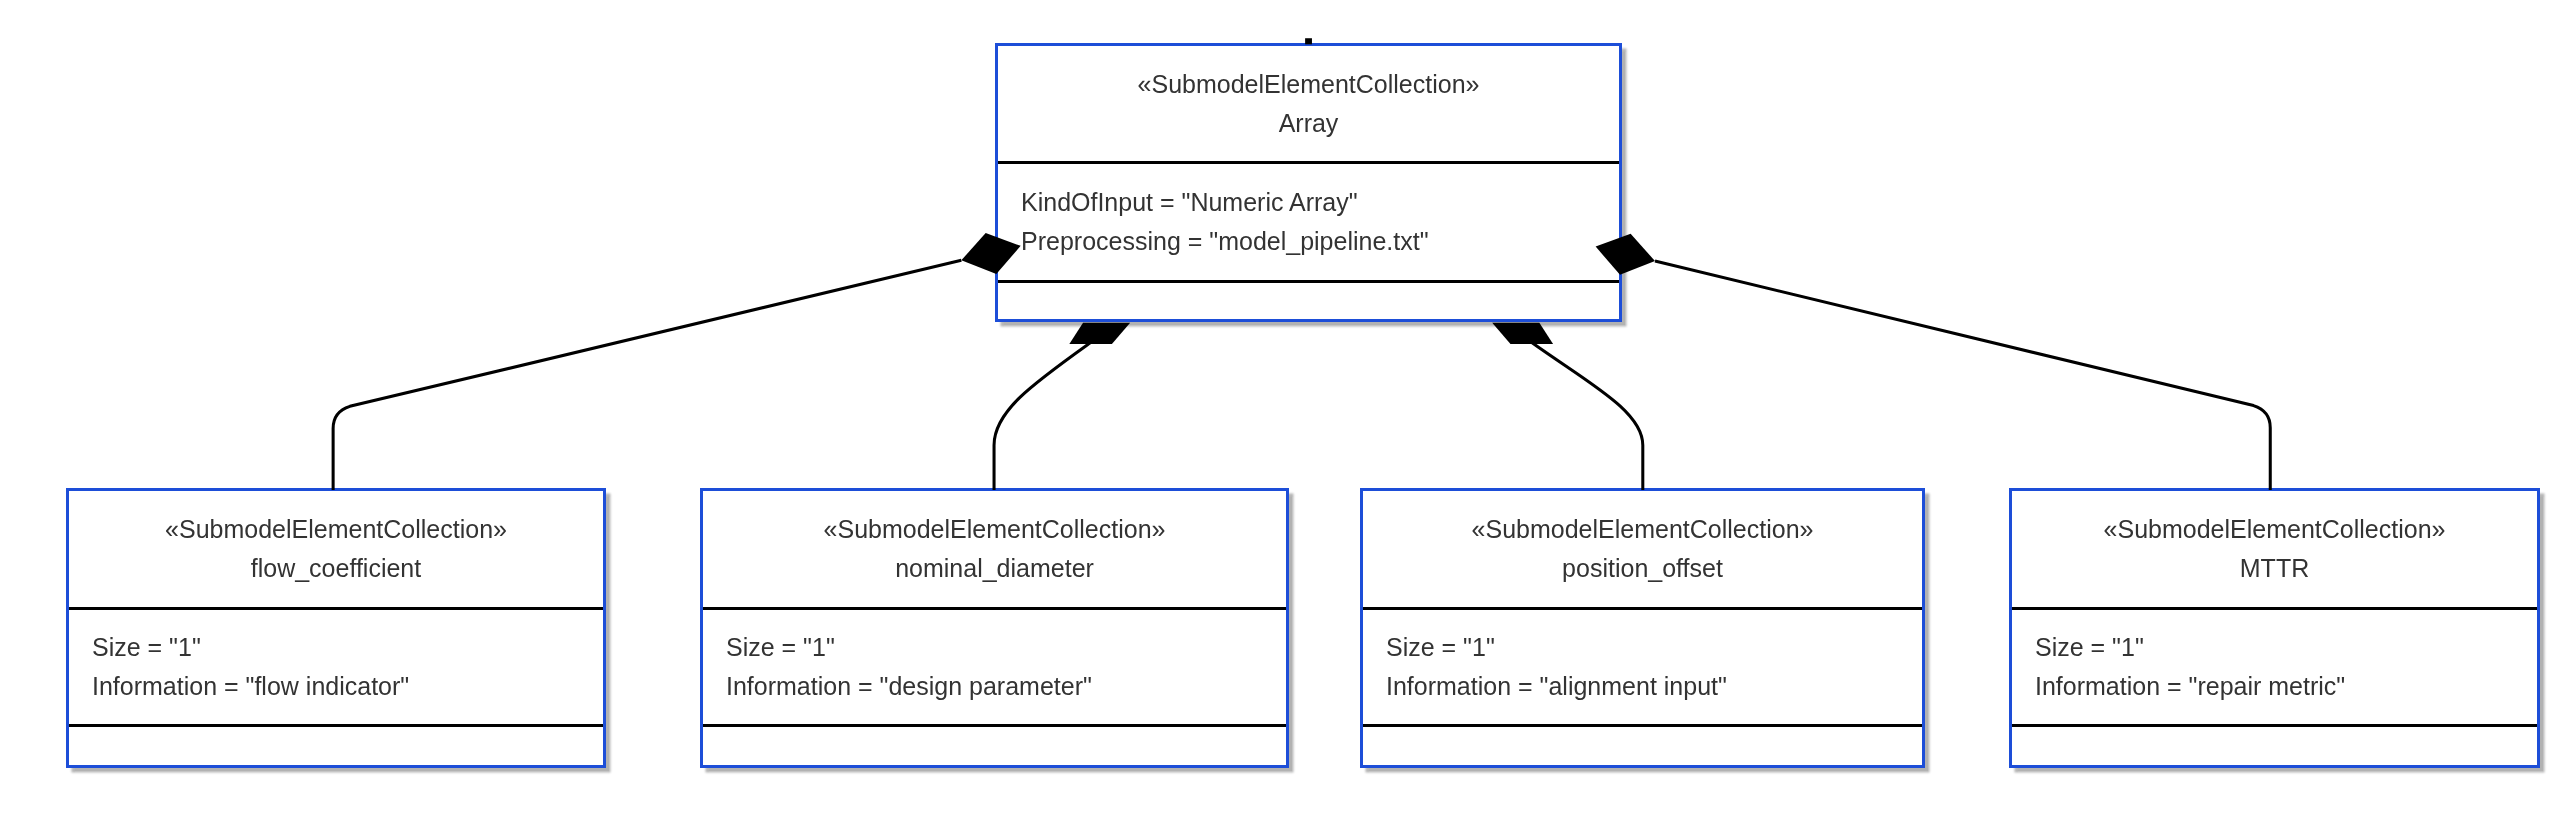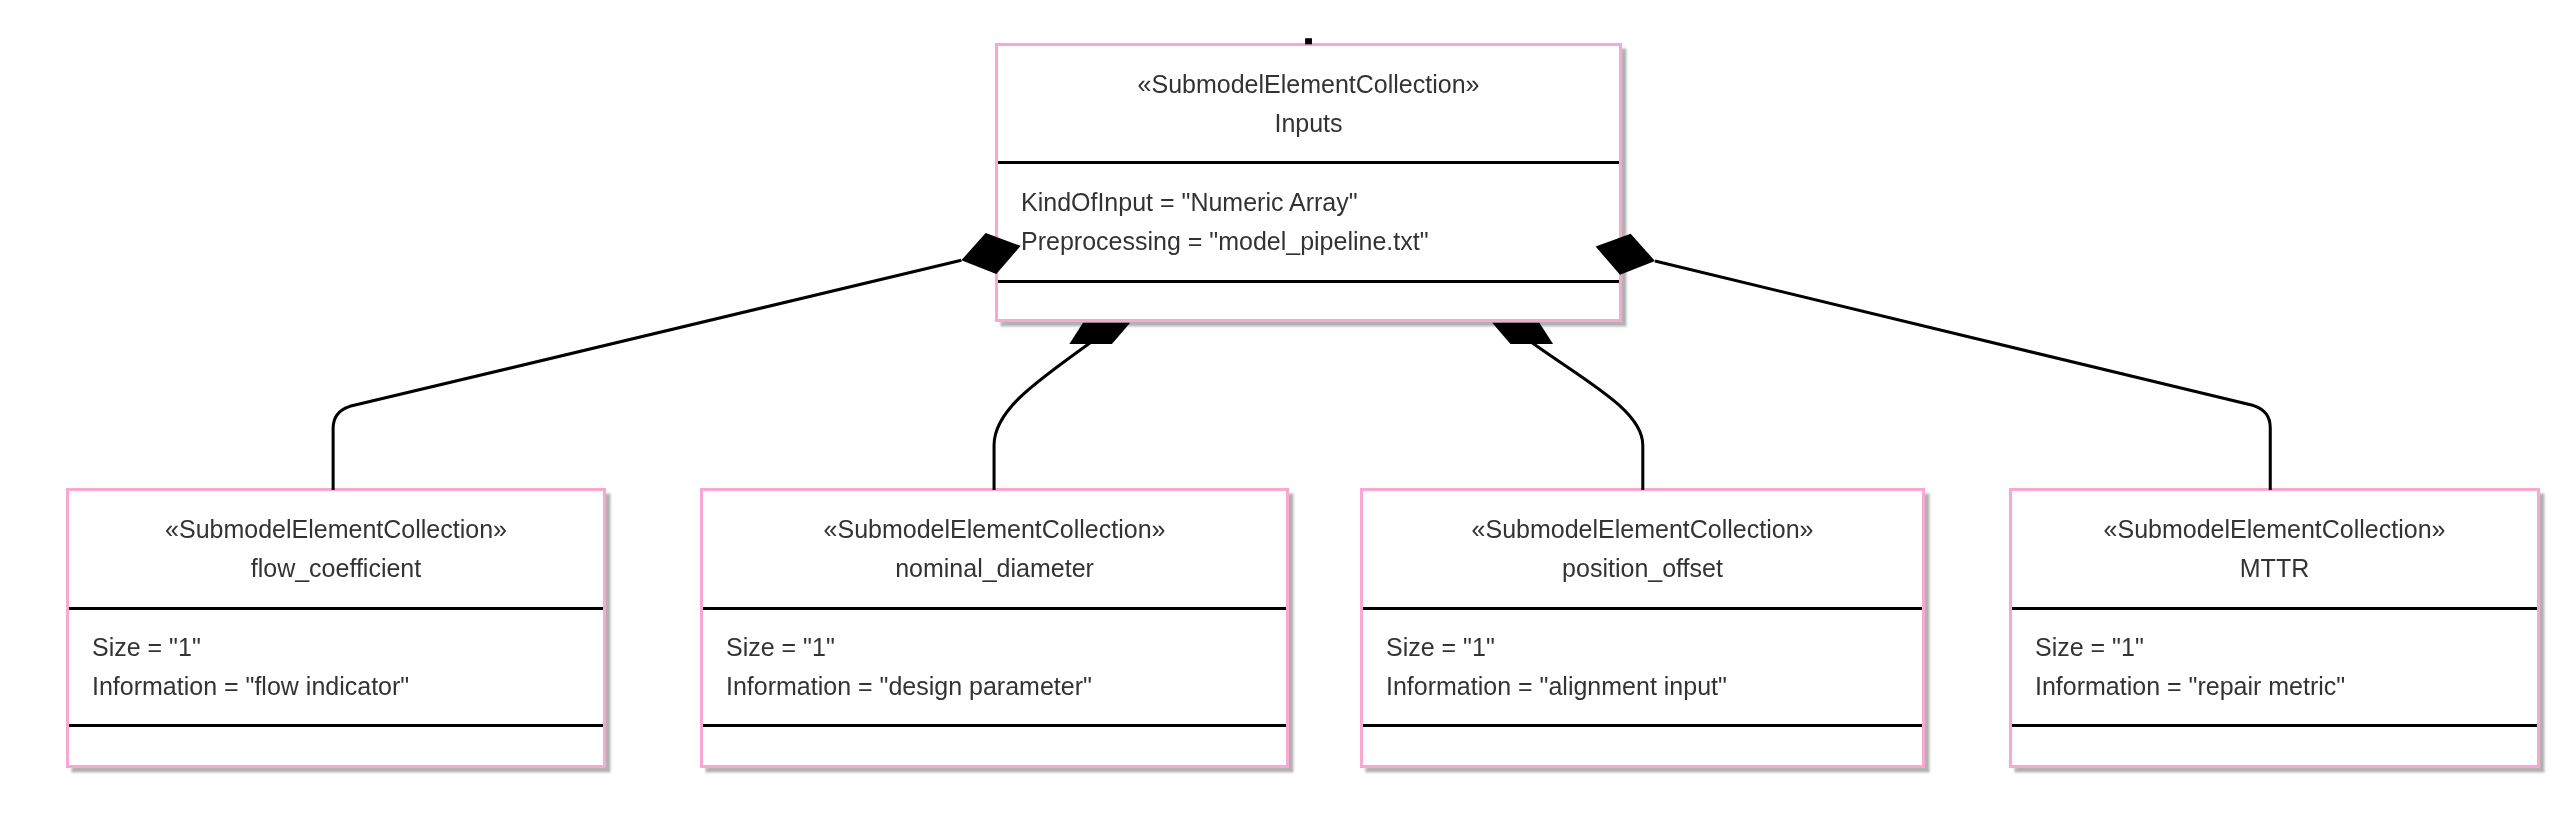--- a/index.html
+++ b/index.html
@@ -12,21 +12,21 @@
     width: 2576px;
     height: 818px;
     background: #ffffff;
     font-family: "Liberation Sans", "DejaVu Sans", sans-serif;
     color: #333333;
     overflow: hidden;
   }
   .uml-box {
     position: absolute;
     background: #ffffff;
-    border: 3px solid #f9a8d4;
+    border: 3px solid #1d4ed8;
     box-shadow: 4.6px 4.6px 2.3px rgba(0, 0, 0, 0.30);
     box-sizing: border-box;
     display: flex;
     flex-direction: column;
   }
   .uml-title {
     display: flex;
     flex-direction: column;
     justify-content: center;
     align-items: center;
@@ -83,21 +83,21 @@
   }
 </style>
 </head>
 <body>
 
 <div id="canvas">
 
   <div class="uml-box" id="box-inputs" style="left:995px; top:43px; width:627px; height:279px;">
     <div class="uml-title">
       <span class="stereotype">«SubmodelElementCollection»</span>
-      <span class="box-name">Inputs</span>
+      <span class="box-name">Array</span>
     </div>
     <div class="uml-attrs">
       <span class="attr-line">KindOfInput = "Numeric Array"</span>
       <span class="attr-line">Preprocessing = "model_pipeline.txt"</span>
     </div>
     <div class="uml-empty"></div>
   </div>
 
   <div class="uml-box child-box" style="left:66px; top:488px; width:540px; height:280px;">
     <div class="uml-title">

